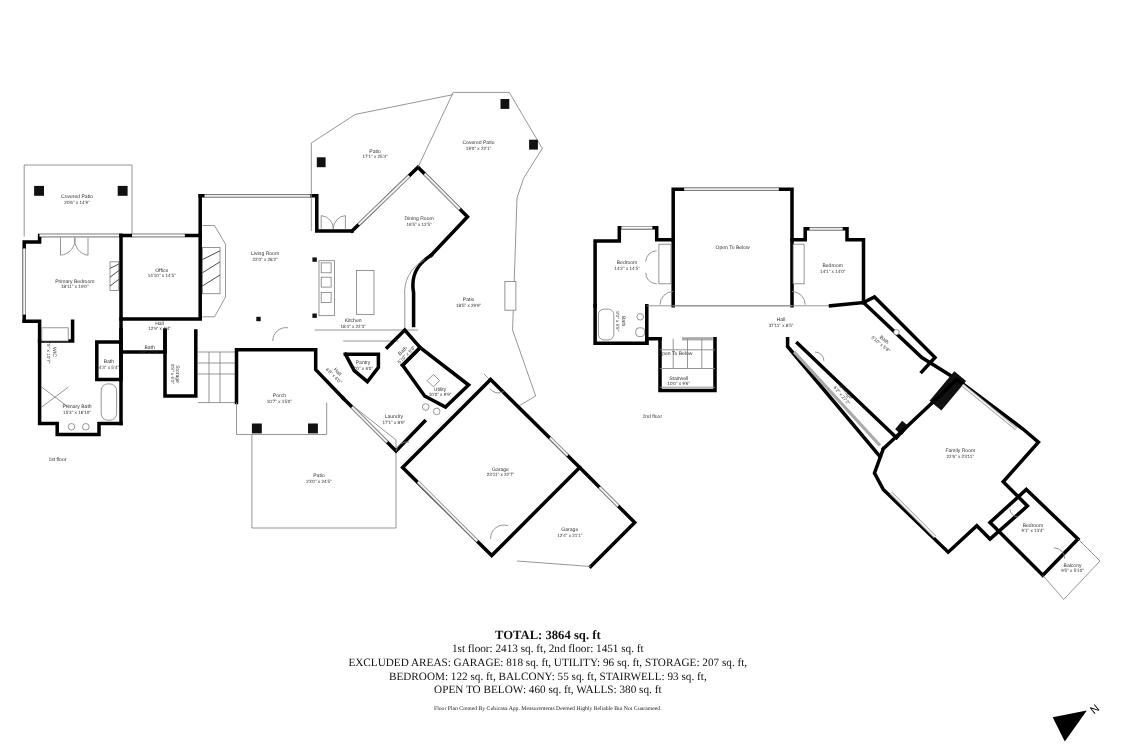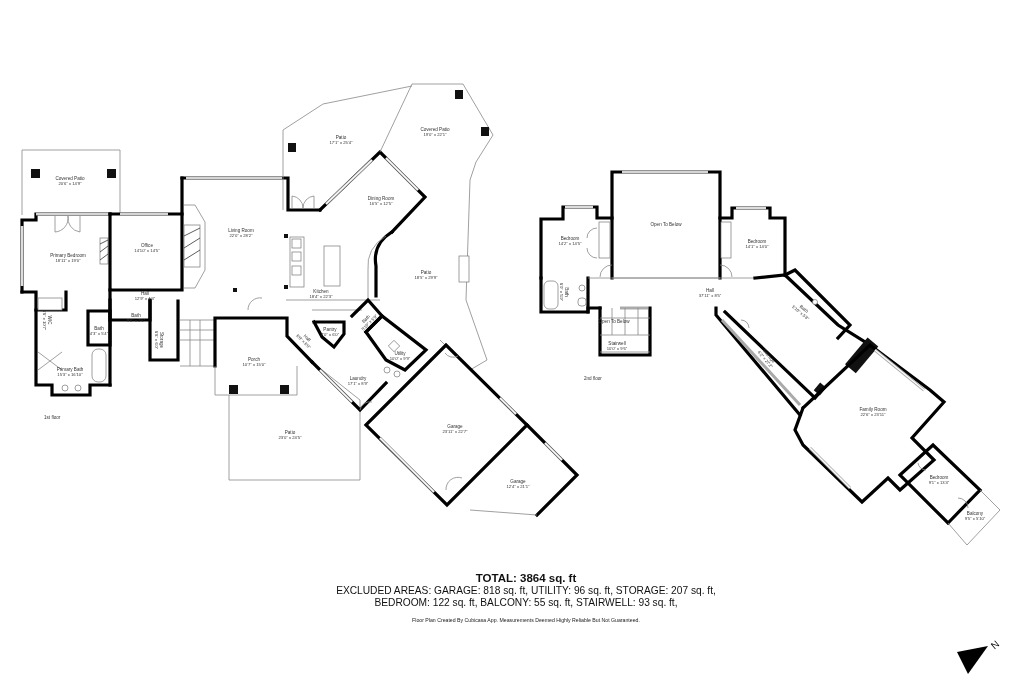--- a/index.html
+++ b/index.html
@@ -8,21 +8,21 @@
   .wall { stroke: #000; stroke-width: 3.2; fill: none; stroke-linecap: square; stroke-linejoin: miter; }
   .thin { stroke: #888; stroke-width: 0.8; fill: none; }
   .win { stroke: #aaa; stroke-width: 3; fill: none; }
   .winin { stroke: #fff; stroke-width: 1.2; fill: none; }
   .col { fill: #111; }
   .fix { stroke: #777; stroke-width: 0.7; fill: #fff; }
   .hatch { stroke: #333; stroke-width: 0.8; fill: none; }
   .room-name { font-family: "Liberation Sans", sans-serif; font-size: 4.6px; fill: #333; text-anchor: middle; }
   .room-dim { font-family: "Liberation Sans", sans-serif; font-size: 4.2px; fill: #333; text-anchor: middle; }
   .floor-label { font-family: "Liberation Sans", sans-serif; font-size: 4.6px; fill: #333; }
-  #summary { position: absolute; left: 264px; top: 572px; width: 524px; text-align: center; color: #111; font-family: Liberation Sans, sans-serif; }
+  #summary { position: absolute; left: 236px; top: 572px; width: 524px; text-align: center; color: #111; font-family: Liberation Serif, serif; }
   #summary .total { font-weight: bold; font-size: 11.5px; line-height: 13px; }
   #summary .line { font-size: 10.2px; line-height: 12.3px; }
   #summary .disclaimer { font-size: 5.2px; margin-top: 7px; color: #222; }
   #compass { position: absolute; left: 955px; top: 636px; width: 50px; height: 40px; }
 </style>
 </head>
 <body>
 
 <svg id="plan" viewBox="0 0 1024 683" xmlns="http://www.w3.org/2000/svg">
 
@@ -386,21 +386,23 @@
         <text class="room-dim" x="975" y="520">9'5" x 5'10"</text>
       </g>
     </g>
 
   <text class="floor-label" x="44" y="419">1st floor</text>
   <text class="floor-label" x="584" y="380">2nd floor</text>
 </svg>
 
 <div id="summary">
   <div class="total">TOTAL: 3864 sq. ft</div>
+  <div class="line">1st floor: 2413 sq. ft, 2nd floor: 1451 sq. ft</div>
   <div class="line">EXCLUDED AREAS: GARAGE: 818 sq. ft, UTILITY: 96 sq. ft, STORAGE: 207 sq. ft,</div>
   <div class="line">BEDROOM: 122 sq. ft, BALCONY: 55 sq. ft, STAIRWELL: 93 sq. ft,</div>
+  <div class="line">OPEN TO BELOW: 460 sq. ft, WALLS: 380 sq. ft</div>
   <div class="disclaimer">Floor Plan Created By Cubicasa App. Measurements Deemed Highly Reliable But Not Guaranteed.</div>
 </div>
 
 <svg id="compass" viewBox="0 0 50 40" xmlns="http://www.w3.org/2000/svg">
   <polygon points="2,16 33,10 13,38" fill="#000"></polygon>
   <text x="36" y="12" font-size="10" font-family="Liberation Sans, sans-serif" fill="#000" transform="rotate(-40 40 8)">N</text>
 </svg>
 
 </body></html>

